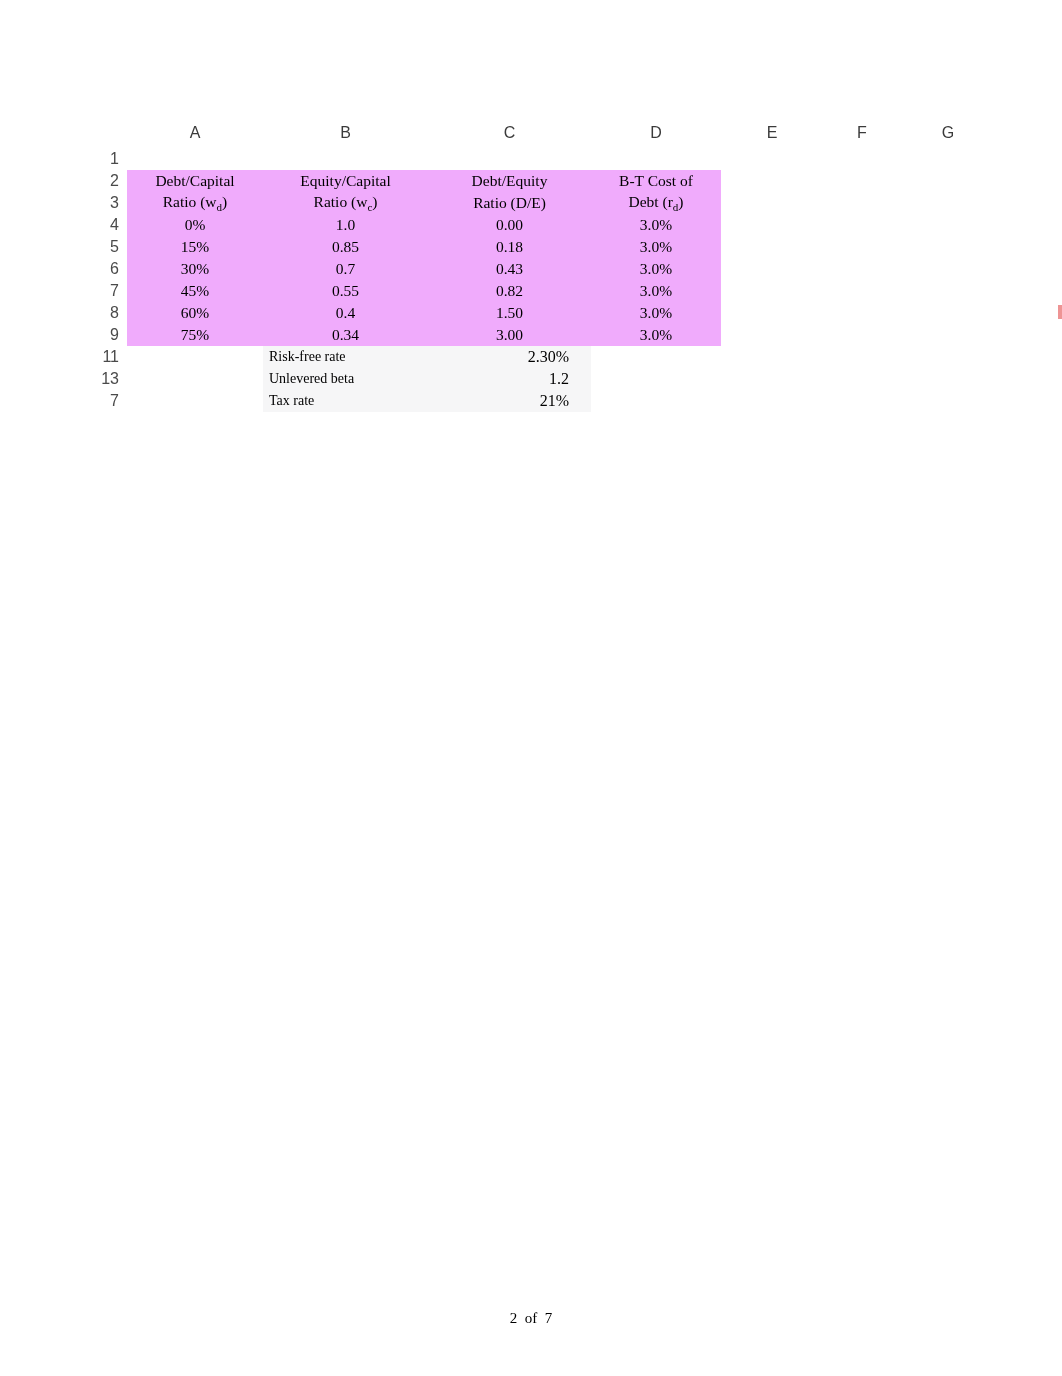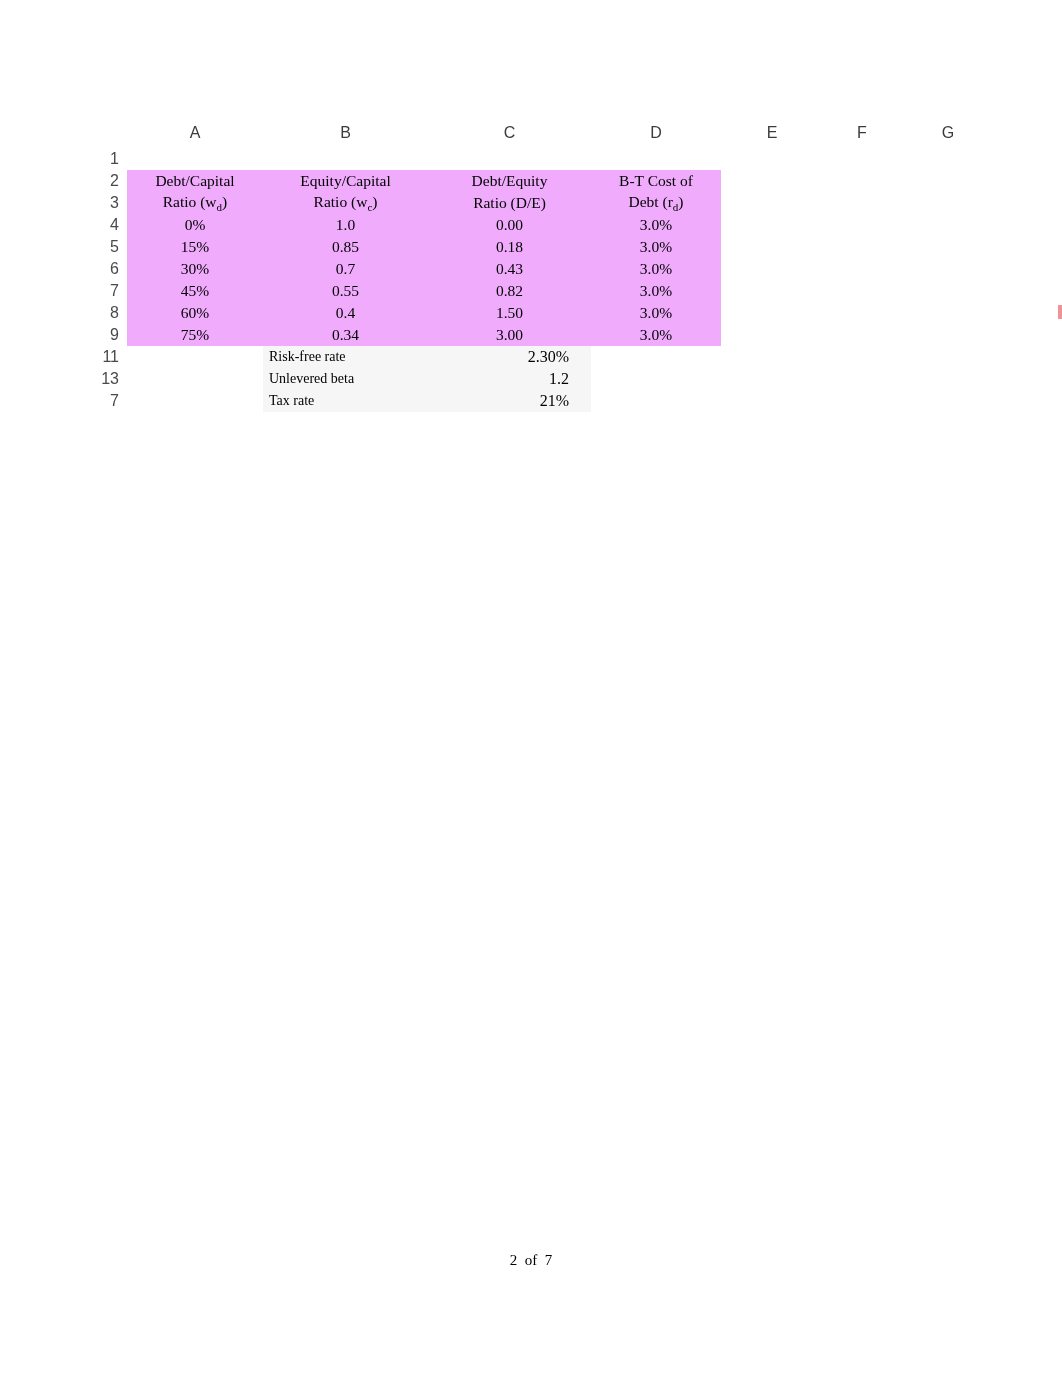--- a/index.html
+++ b/index.html
@@ -84,21 +84,21 @@
   }
 
   
   tr.assump td.assump-lbl,
   tr.assump td.assump-val { background: #f6f6f7; }
 
   .footer {
     position: absolute;
     left: 0;
     width: 1062px;
-    top: 1252px;
+    top: 1310px;
     text-align: center;
     font-family: "Times New Roman", Times, serif;
     font-size: 15px;
     color: #000;
   }
   
   .red-tick {
     position: absolute;
     right: 0;
     top: 305px;

